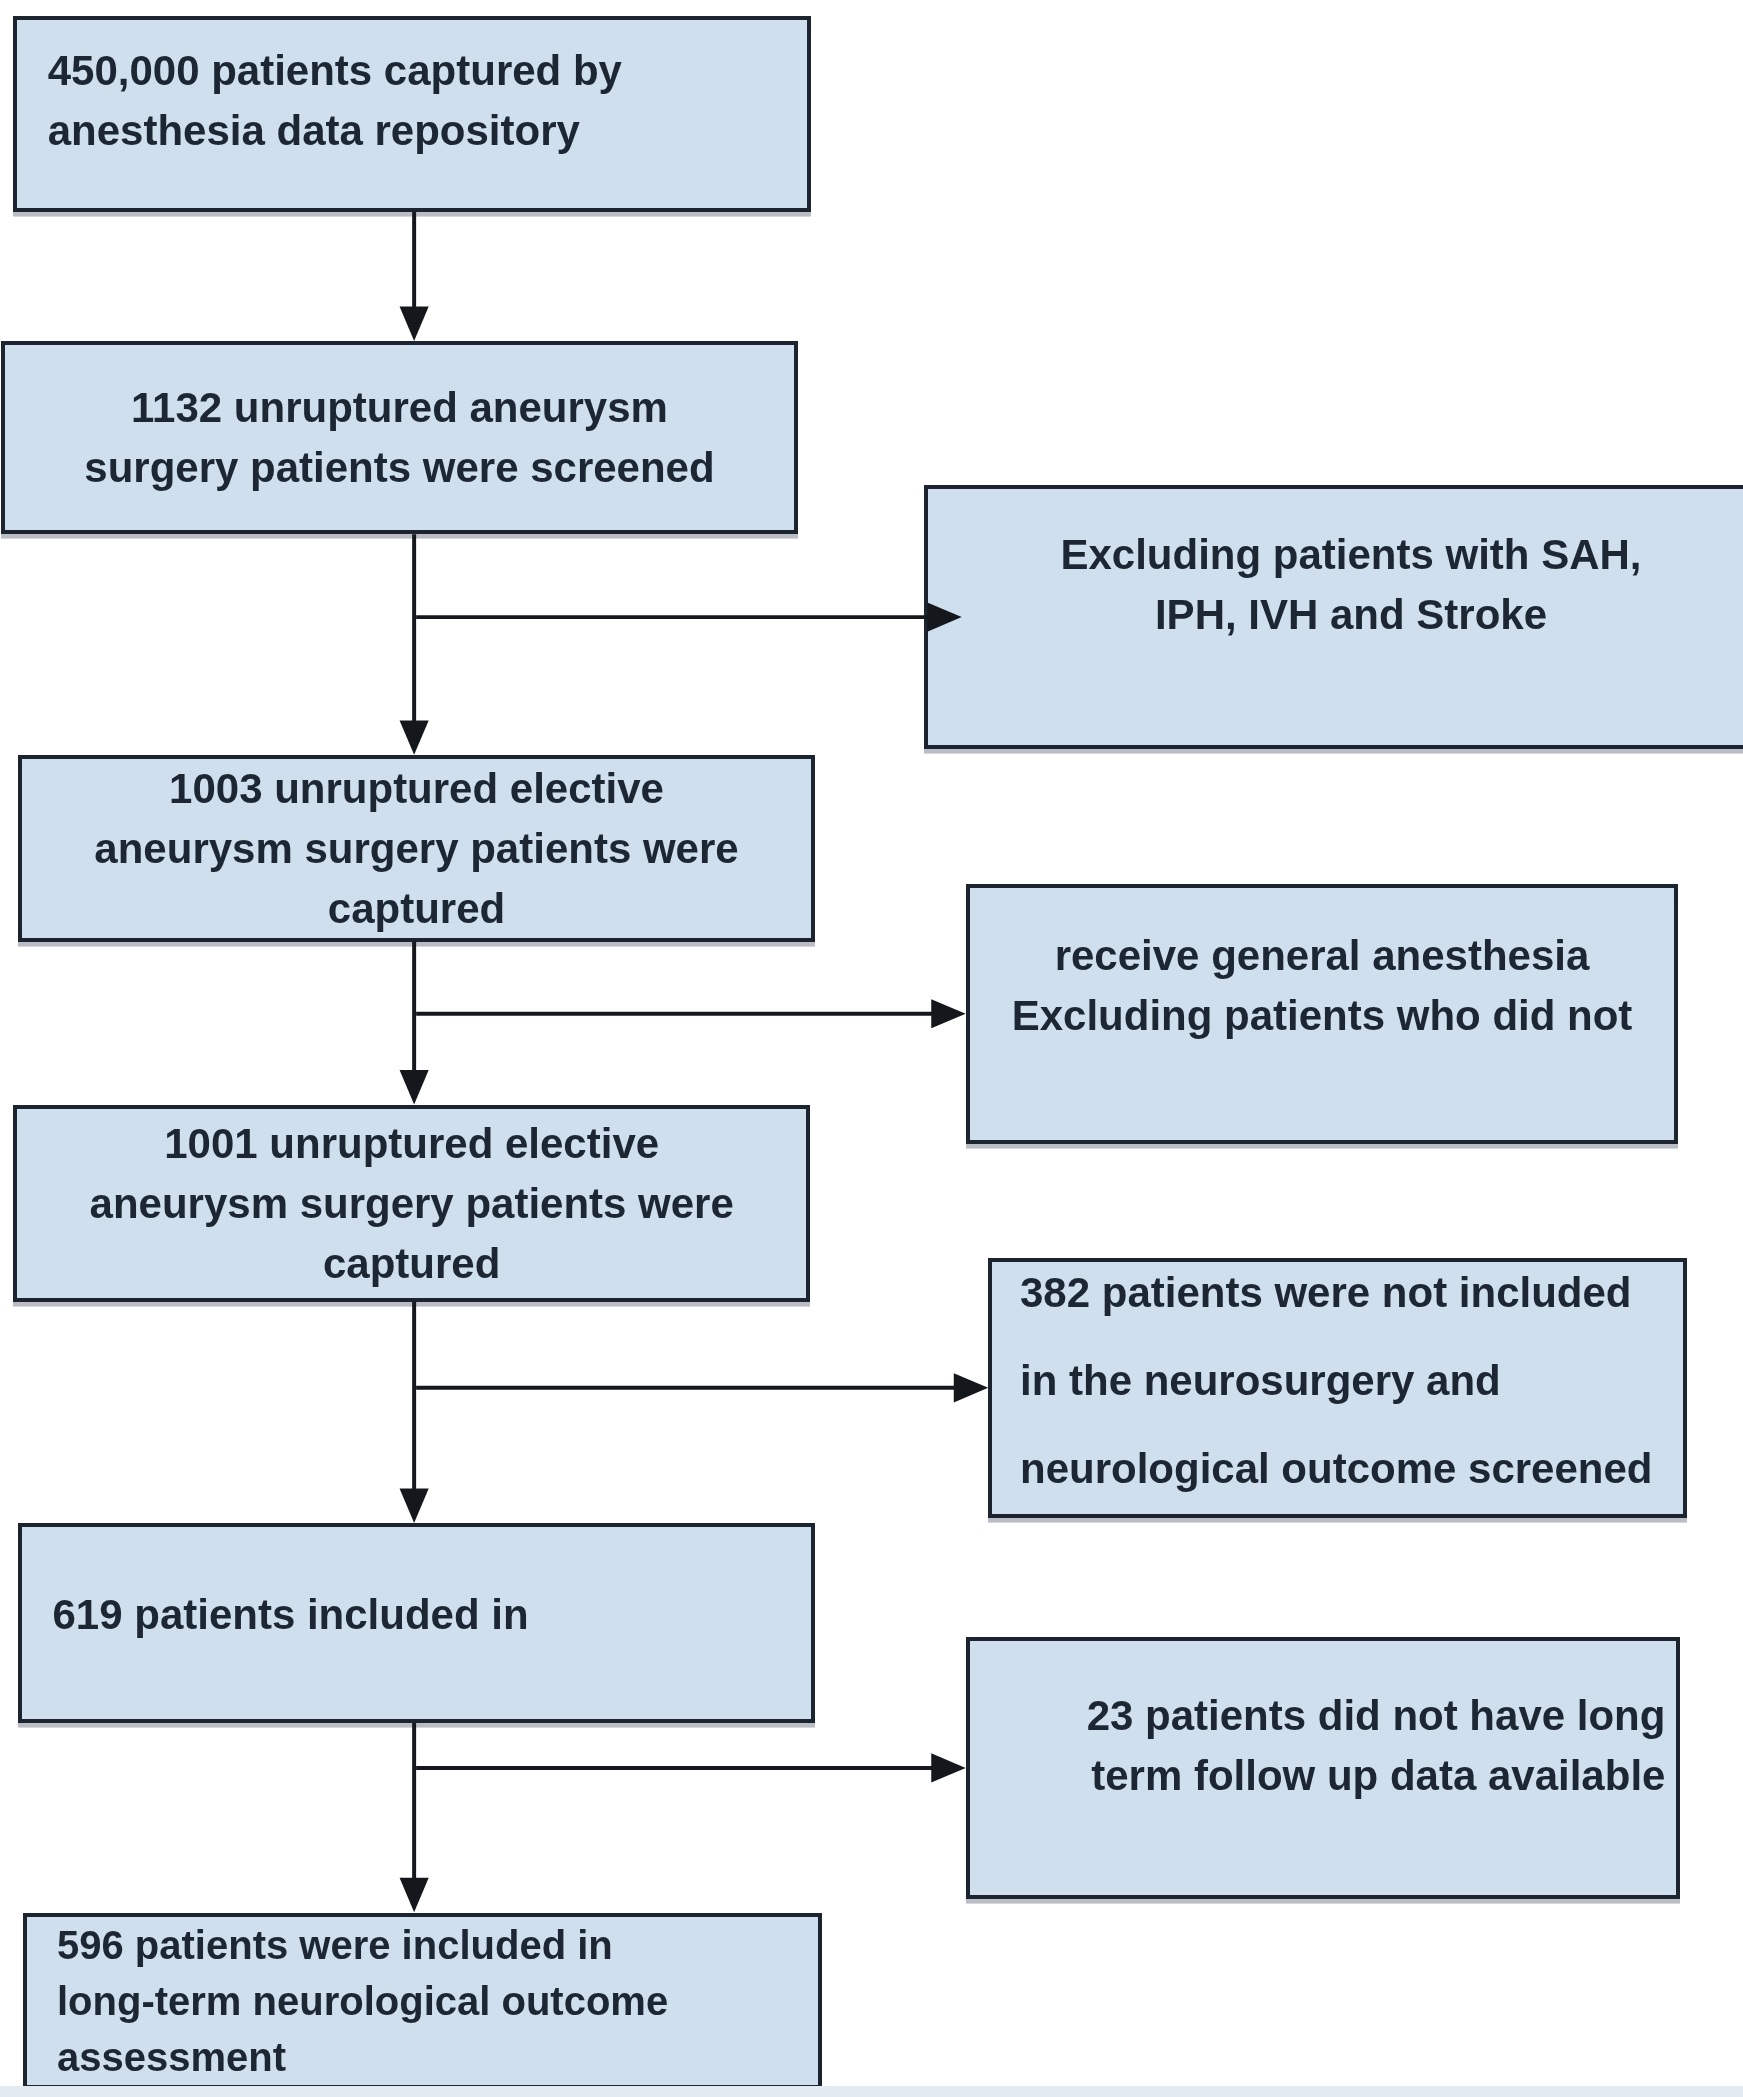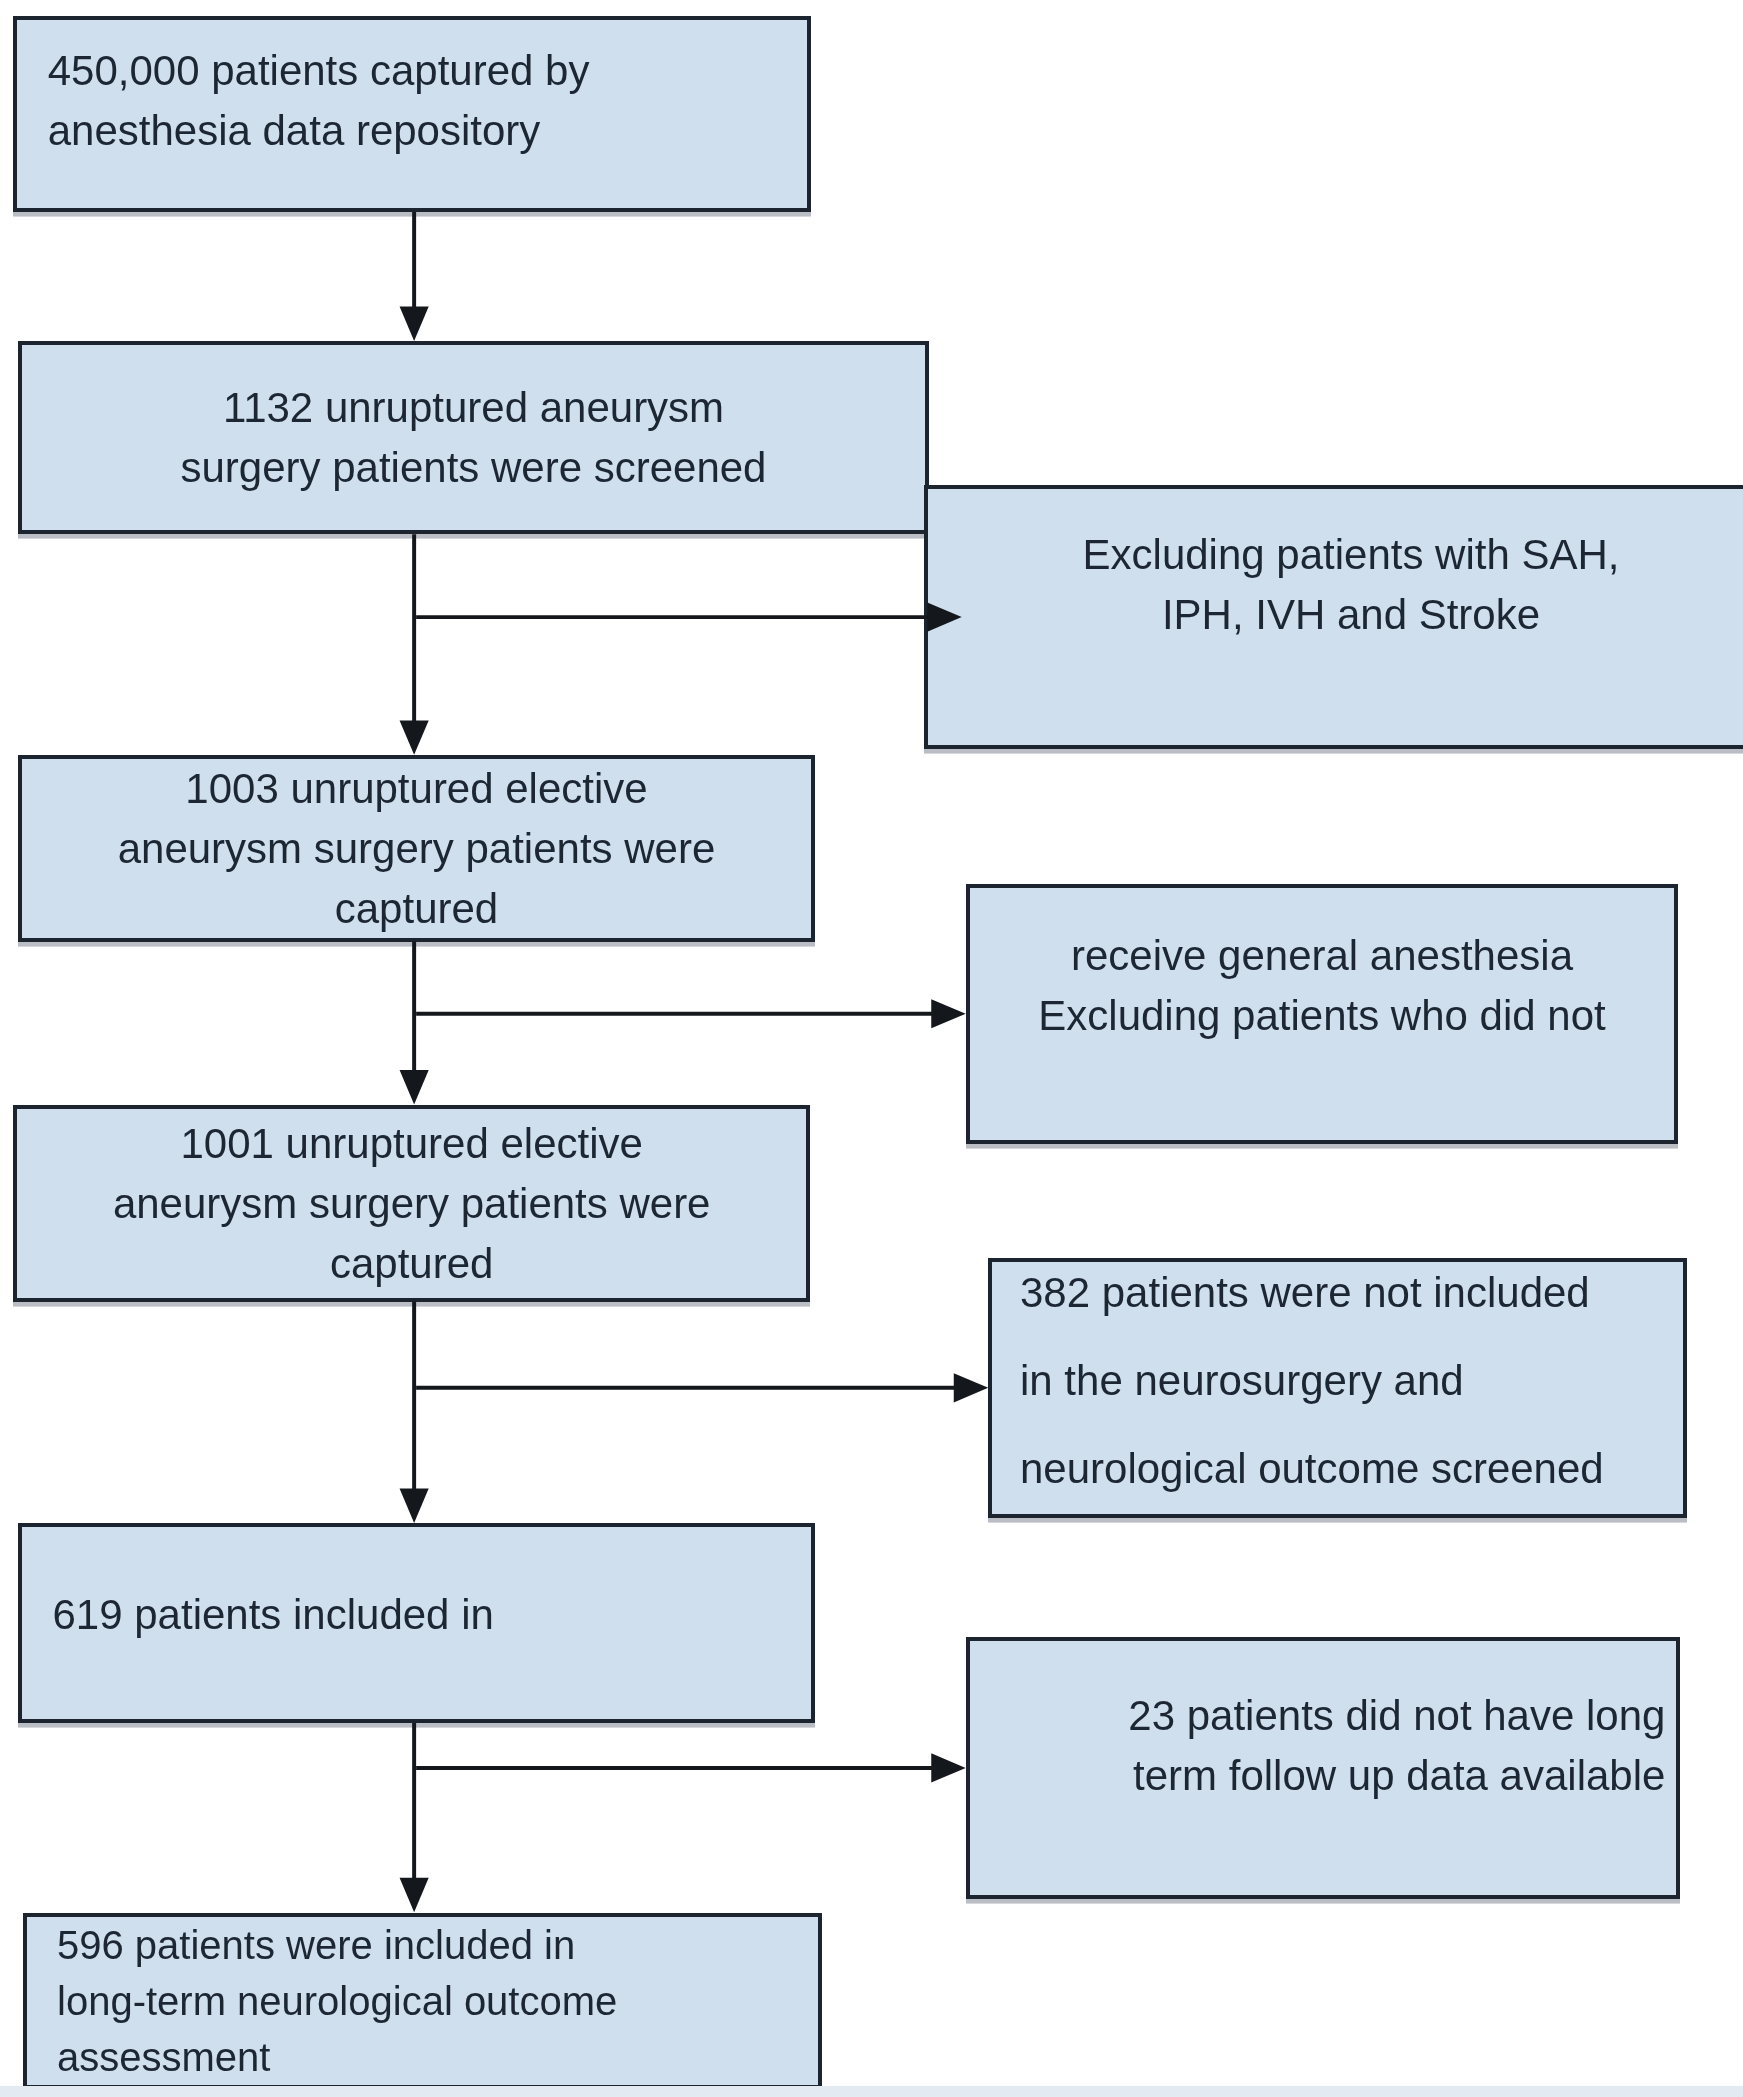--- a/index.html
+++ b/index.html
@@ -16,28 +16,29 @@
     background: #cfdfee;
     border: 4px solid #1c2430;
     box-sizing: border-box;
     box-shadow: 0 4.6px 0 rgba(73, 84, 100, 0.38);
     display: flex;
     flex-direction: column;
     justify-content: center;
     color: #1d2734;
     font-size: 42px;
     line-height: 60px;
+    font-weight: bold;
   }
   .box .line { display: block; }
   .align-center { text-align: center; }
   .align-left { text-align: left; }
 
   
   .b1 { left: 13.2px;  top: 16px;   width: 798px; height: 196px; padding-left: 30.5px; padding-right: 13.2px; padding-bottom: 26.5px; }
-  .b2 { left: 18px;  top: 341px;  width: 911px; height: 193px; text-align: center; }
+  .b2 { left: 1px;  top: 341px;  width: 797px; height: 193px; text-align: center; }
   .b3 { left: 18px;  top: 755px; width: 797px; height: 187px; }
   .b4 { left: 13.2px;  top: 1105px; width: 797px; height: 197px; }
   .b5 { left: 18px;  top: 1523px; width: 797px; height: 200px; padding-left: 30.5px; padding-right: 13.2px; padding-bottom: 16px; }
   .b6 { left: 22.5px;  top: 1913px; width: 799px; height: 176px; padding-left: 30.5px; padding-right: 13.2px; font-size: 40px; line-height: 56px; }
 
   
   .e1 { left: 924px; top: 485px;  width: 854px; height: 264px; padding-bottom: 64px; }
   .e2 { left: 966px; top: 884px; width: 712px; height: 260px; padding-bottom: 57px; }
   .e3 { left: 988px; top: 1258px; width: 699px; height: 260px; padding-left: 28px; padding-right: 10.6px; padding-bottom: 13.2px; gap: 28px; }
   .e4 { left: 966px; top: 1637px; width: 714px; height: 262px; padding-left: 28px; padding-right: 10.6px; padding-bottom: 44px; text-align: right; }

